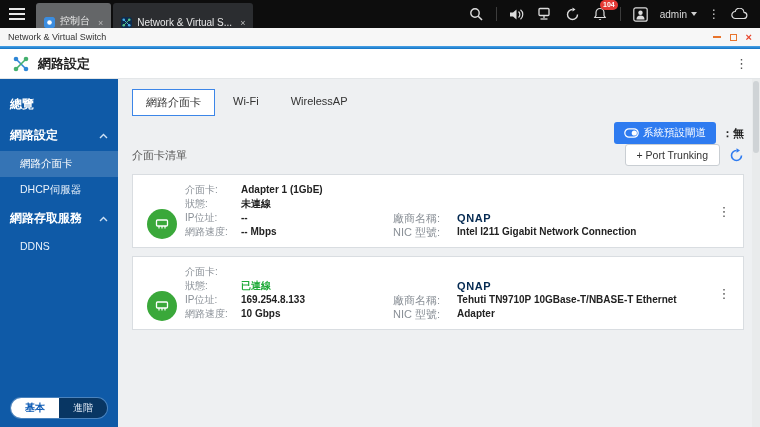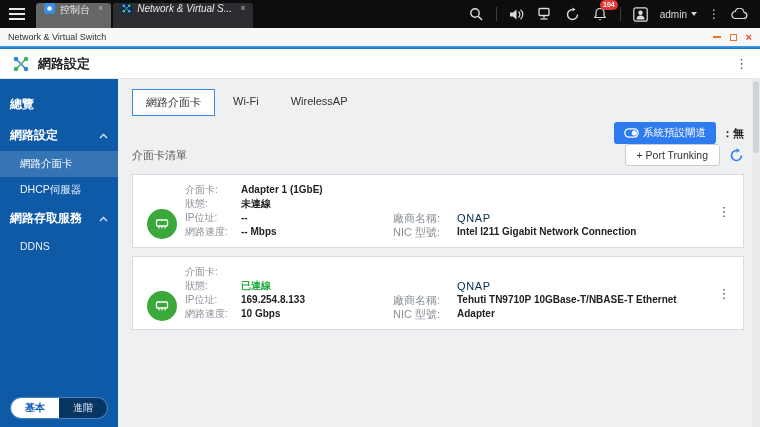--- a/index.html
+++ b/index.html
@@ -3,24 +3,24 @@
 <meta charset="utf-8">
 <style>
   * { margin:0; padding:0; box-sizing:border-box; }
   html,body { width:760px; height:427px; overflow:hidden; }
   body { font-family:"Liberation Sans","DejaVu Sans",sans-serif; background:#eef0f2; }
 
   
   .topbar { height:28px; background:#0d0d0d; display:flex; align-items:stretch; justify-content:space-between; }
   .tb-left { display:flex; align-items:stretch; }
   .tb-menu { width:34px; display:flex; align-items:center; justify-content:center; cursor:pointer; }
-  .tb-tab { display:flex; align-items:flex-start; gap:5px; padding:0 8px; font-size:10px; color:#e8e8e8;
+  .tb-tab { display:flex; align-items:flex-end; gap:5px; padding:0 8px; font-size:10px; color:#e8e8e8;
             margin-top:3px; border-radius:3px 3px 0 0; max-width:160px; cursor:pointer; }
   .tab-cp  { background:#646668; margin-left:2px; }
-  .tab-nvs { background:#2b2d30; margin-left:2px;font-style:italic; }
+  .tab-nvs { background:#2b2d30; margin-left:2px; }
   .tab-label { white-space:nowrap; overflow:hidden; text-overflow:ellipsis; max-width:105px; }
   .tab-close { color:#b9b9b9; font-size:9px; margin-left:3px; }
   .tab-mini-icon { width:11px; height:11px; border-radius:2px; flex:none; }
   .tb-right { display:flex; align-items:center; gap:11px; padding-right:12px; }
   .tb-icon { width:17px; height:17px; display:flex; align-items:center; justify-content:center; cursor:pointer; }
   .tb-divider { width:1px; height:14px; background:#3c3c3c; }
   .notif { position:relative; }
   .badge { position:absolute; top:-6px; right:-9px; background:#e53935; color:#fff; font-size:7px;
            padding:1px 3px; border-radius:7px; line-height:1.2; font-weight:bold; }
   .admin { display:flex; align-items:center; gap:4px; font-size:10px; color:#dcdcdc; cursor:pointer; }
@@ -74,21 +74,21 @@
   .card { background:#fff; border:1px solid #d9dde1; display:flex; align-items:flex-end; padding:8px 6px; margin-bottom:8px; }
   .c-icon { width:46px; display:flex; justify-content:center; padding-top:5px; flex:none; }
   .green-circle { width:30px; height:30px; border-radius:50%; background:#3aa83a; display:flex; align-items:center; justify-content:center; }
   .c-labels { width:56px; flex:none; }
   .c-labels div { font-size:10px; line-height:14px; color:#8a9097; }
   .c-values { width:152px; flex:none; }
   .c-values div { font-size:10px; line-height:14px; color:#222; font-weight:bold; }
   .c-labels2 { width:64px; flex:none; }
   .c-labels2 div { font-size:11px; line-height:14px; color:#8a9097; }
   .c-values2 { flex:1; min-width:0; }
-  .qnap-logo { font-size:11px; line-height:14px; font-weight:normal; color:#052a52; letter-spacing:0.6px; }
+  .qnap-logo { font-size:11px; line-height:14px; font-weight:bold; color:#052a52; letter-spacing:0.6px; }
   .nic { font-size:10px; line-height:14px; font-weight:bold; color:#222; }
   .c-menu { width:26px; flex:none; text-align:center; align-self:center; color:#555; font-size:13px; cursor:pointer; }
   .status-green { color:#1faa39 !important; }
 
   
   .scrollbar { position:absolute; top:0; right:0; width:8px; height:100%; background:#e9ebec; }
   .scroll-thumb { width:6px; height:72px; background:#cfd3d6; border-radius:3px; margin:2px auto 0; }
 </style>
 </head>
 <body>

